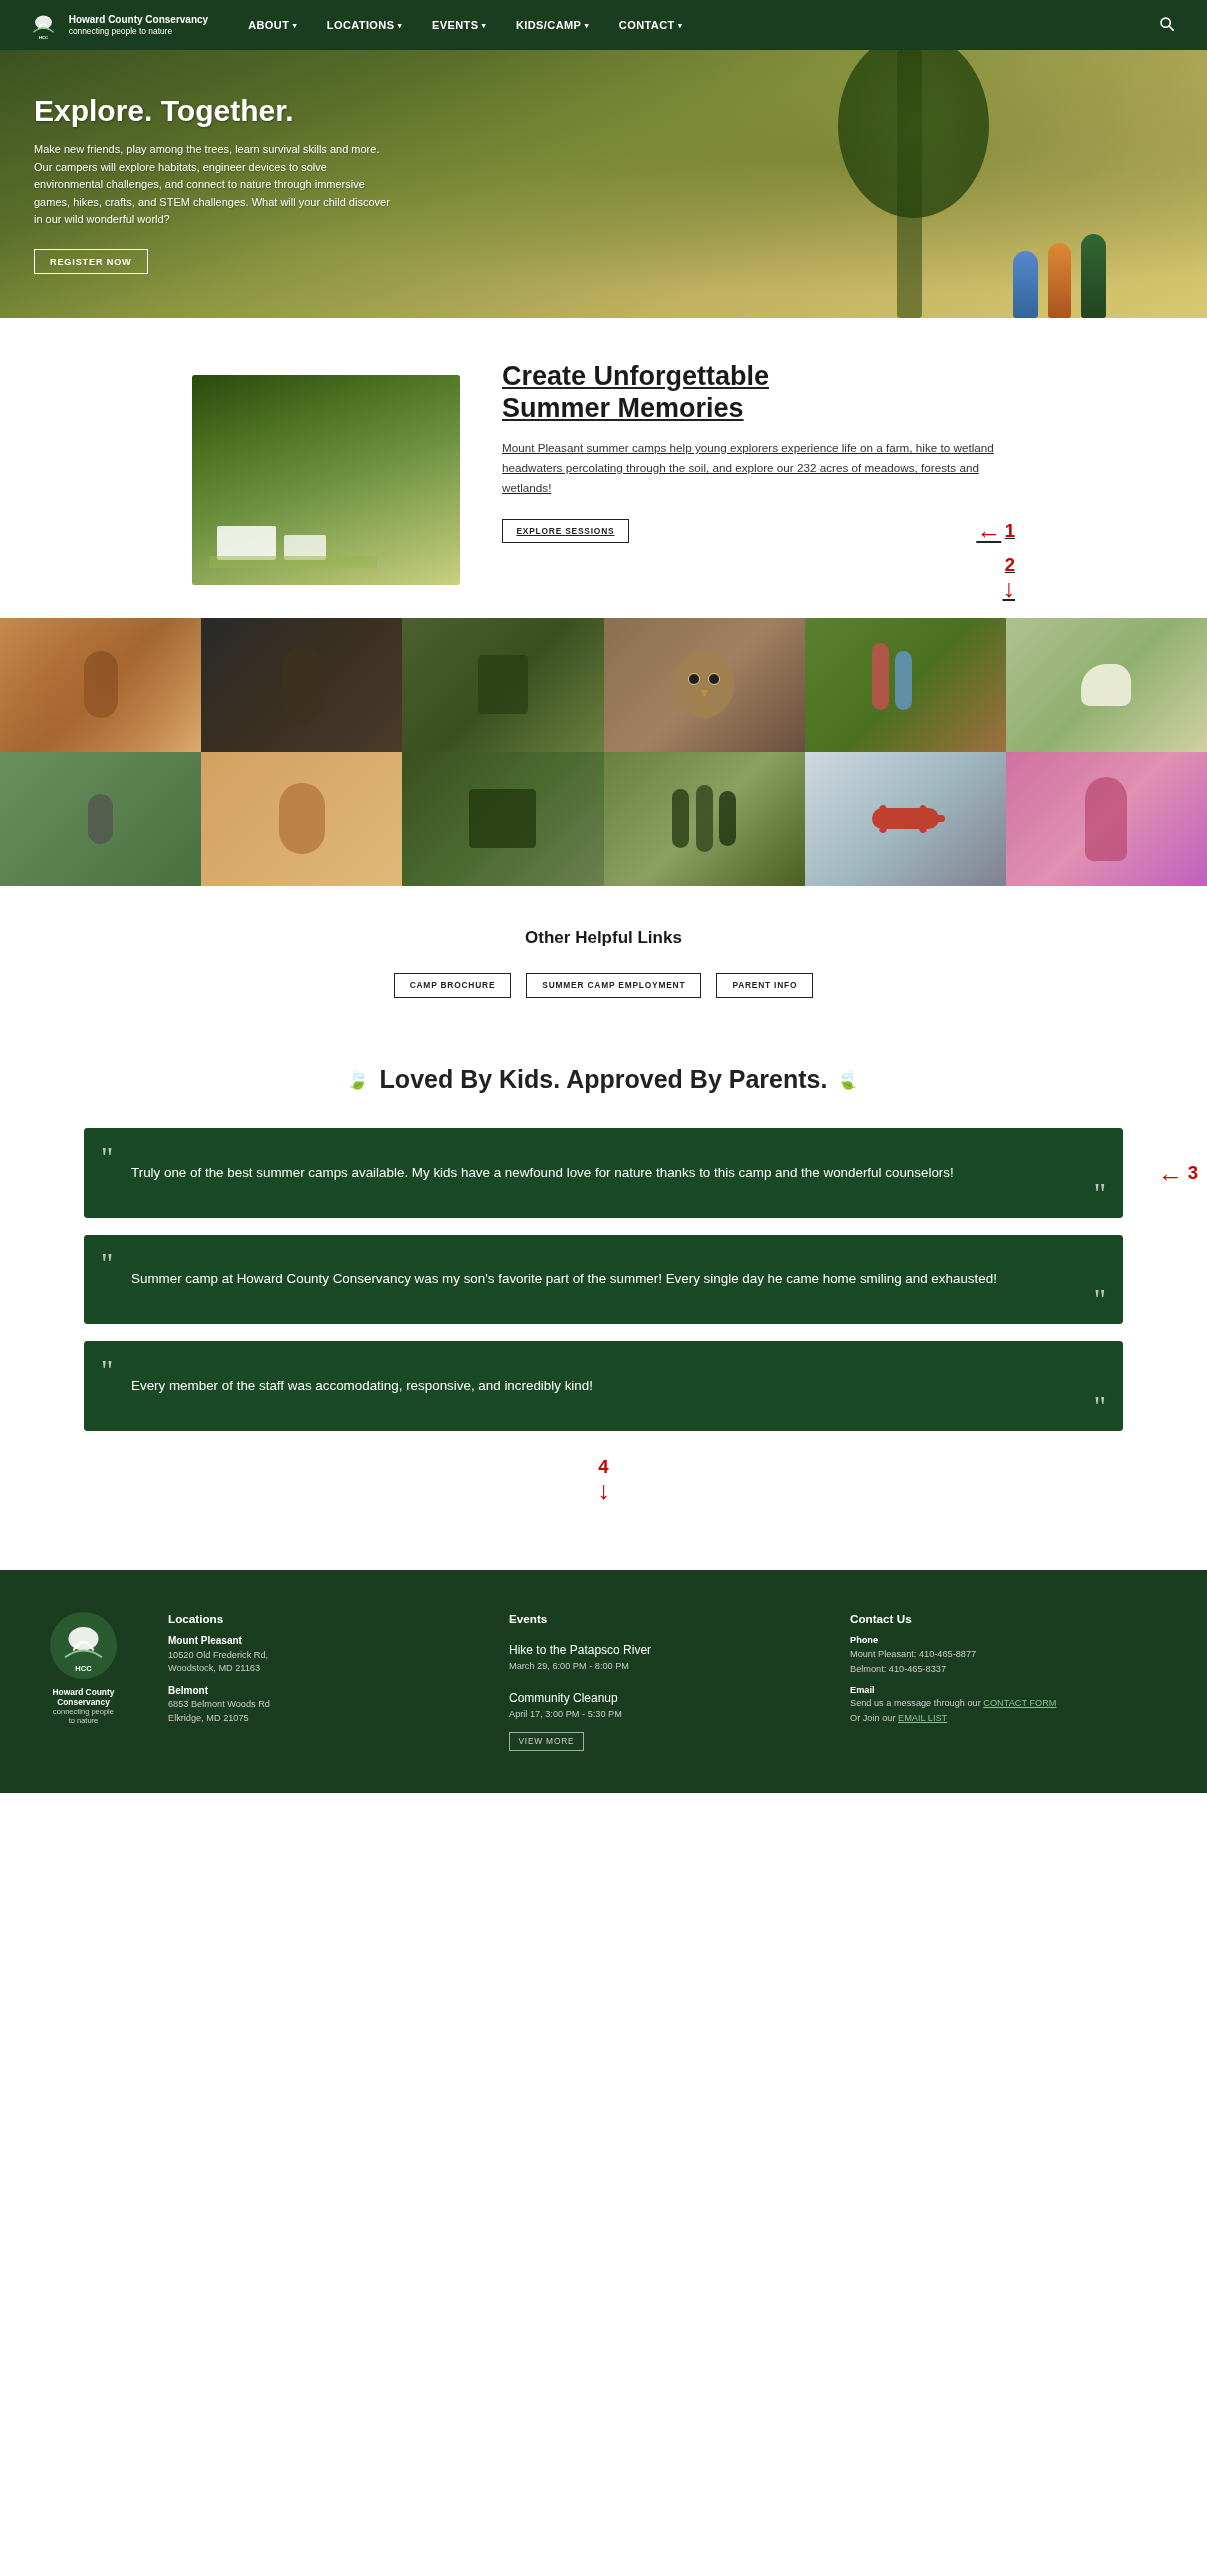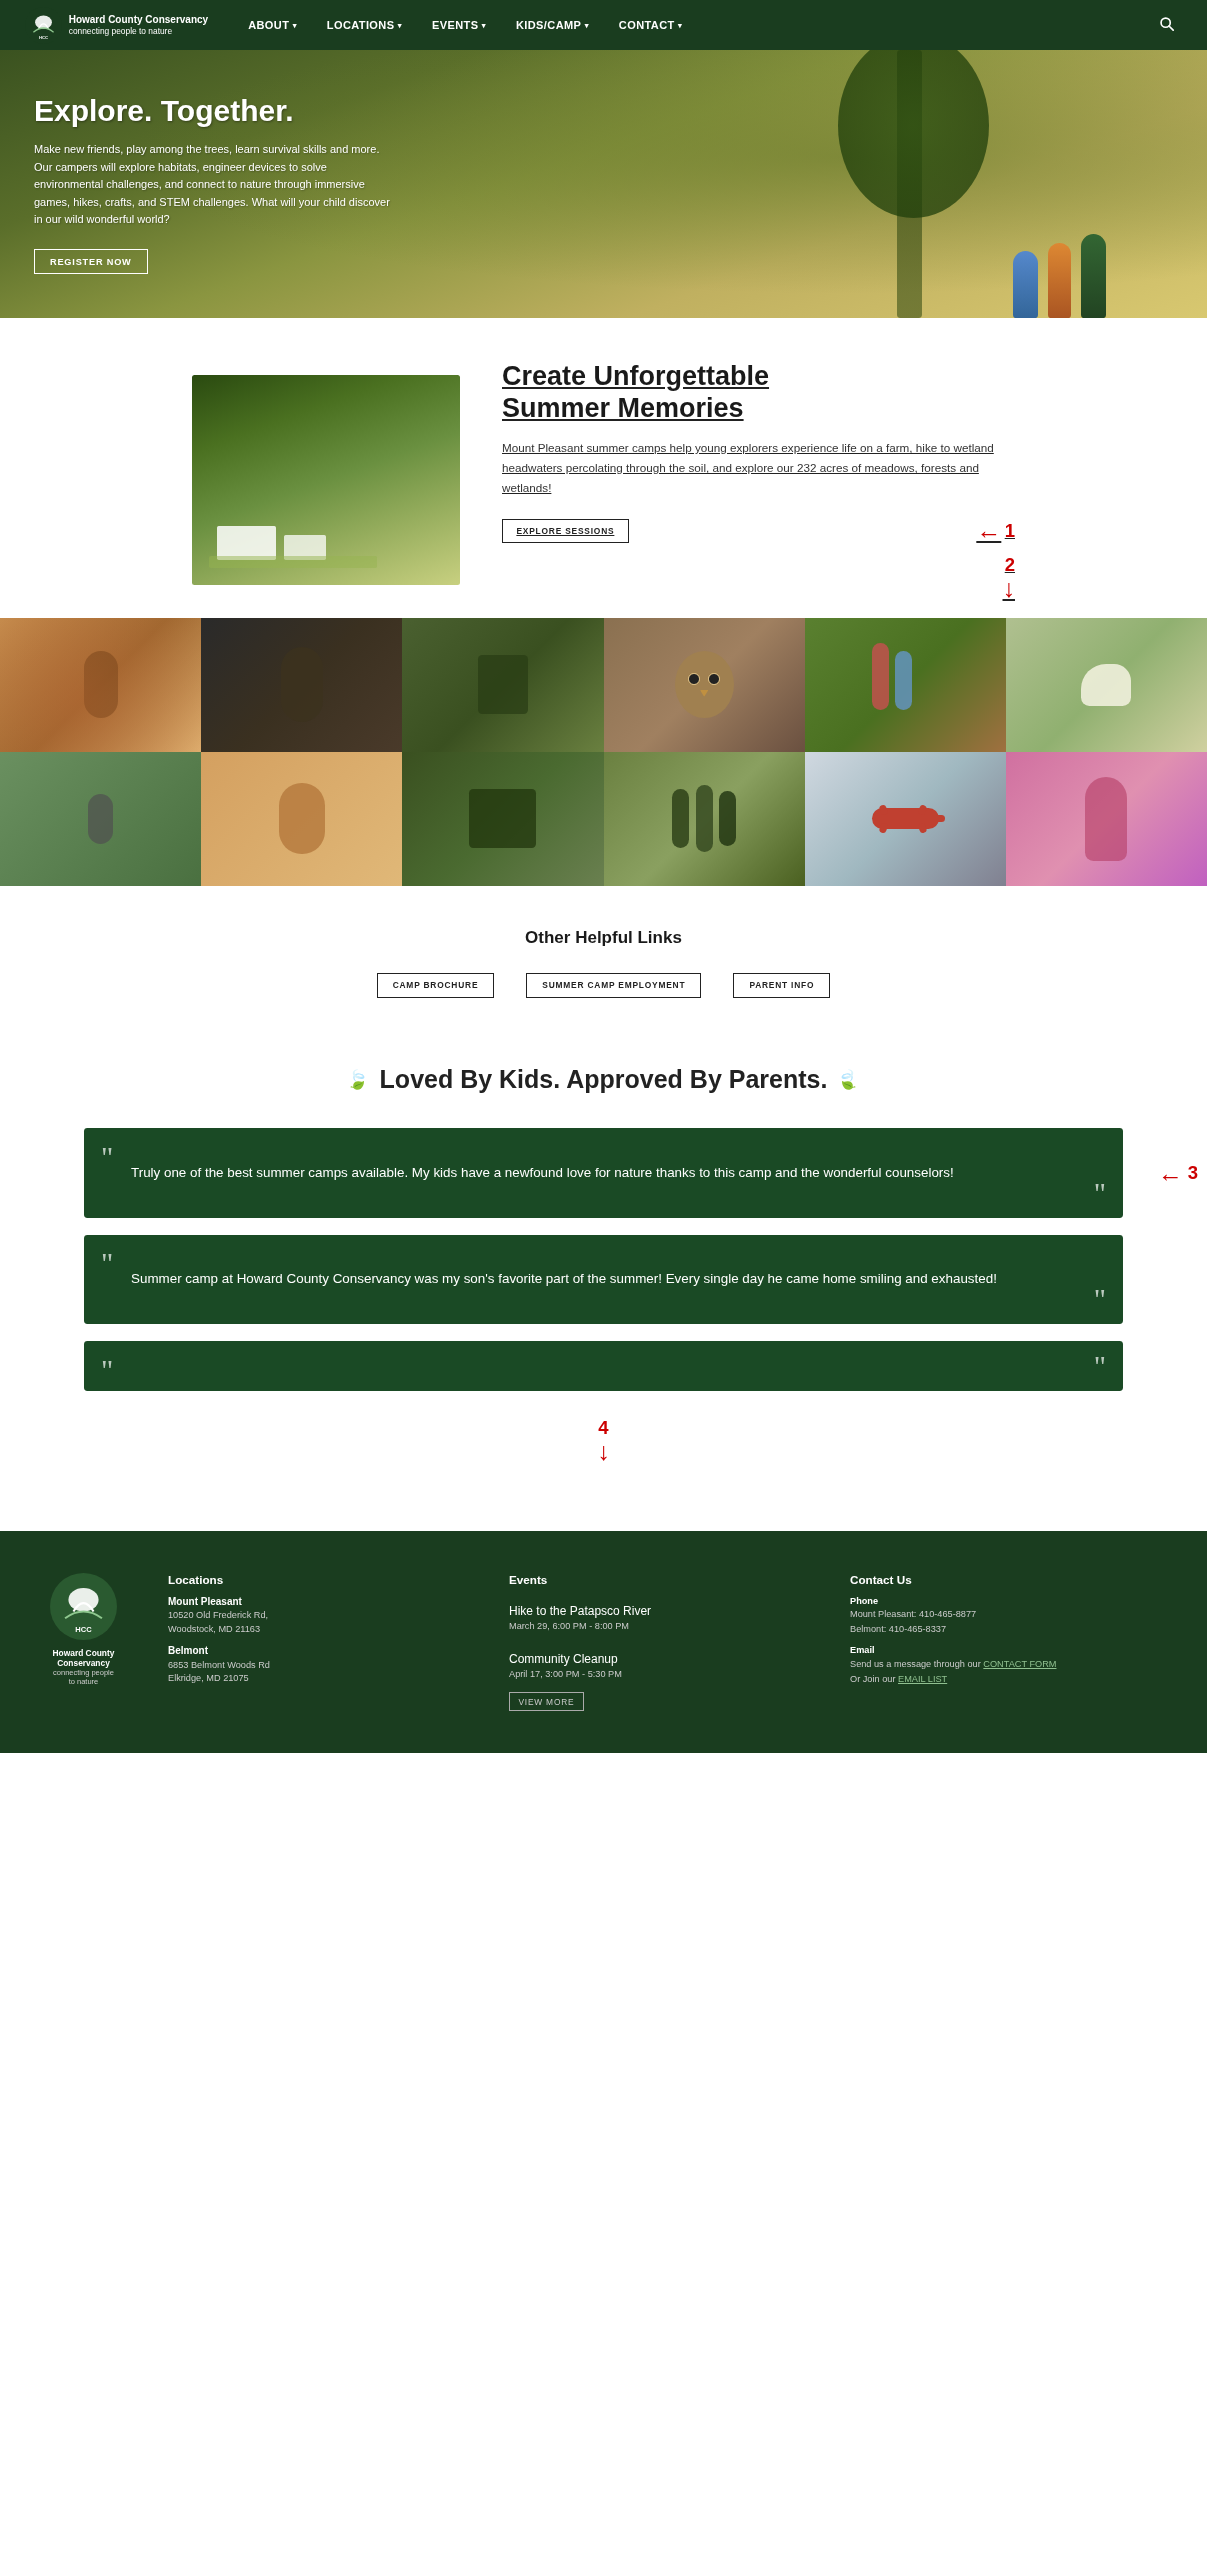--- a/index.html
+++ b/index.html
@@ -151,21 +151,21 @@
     }
     .helpful-title {
       font-size: 17px;
       font-weight: bold;
       margin-bottom: 25px;
       color: #1a1a1a;
     }
     .helpful-links {
       display: flex;
       justify-content: center;
-      gap: 32px;
+      gap: 15px;
       flex-wrap: wrap;
     }
     .helpful-link-btn {
       border: 1.3px solid #222;
       color: #222;
       background: transparent;
       padding: 6.7px 15px;
       font-size: 8.4px;
       font-weight: bold;
       letter-spacing: 0.8px;
@@ -525,20 +525,21 @@
   </div>
 
   <div class="testimonial-card">
     <span class="testimonial-quote-open">"</span>
     <p class="testimonial-text">Summer camp at Howard County Conservancy was my son's favorite part of the summer! Every single day he came home smiling and exhausted!</p>
     <span class="testimonial-quote-close">"</span>
   </div>
 
   <div class="testimonial-card">
     <span class="testimonial-quote-open">"</span>
+    <p class="testimonial-text">Every member of the staff was accomodating, responsive, and incredibly kind!</p>
     <span class="testimonial-quote-close">"</span>
   </div>
 
   <div class="arrow-4-container">
     <span>4</span>
     <span style="font-size:25px;line-height:1;">↓</span>
   </div>
 </section>
 
 <footer>

